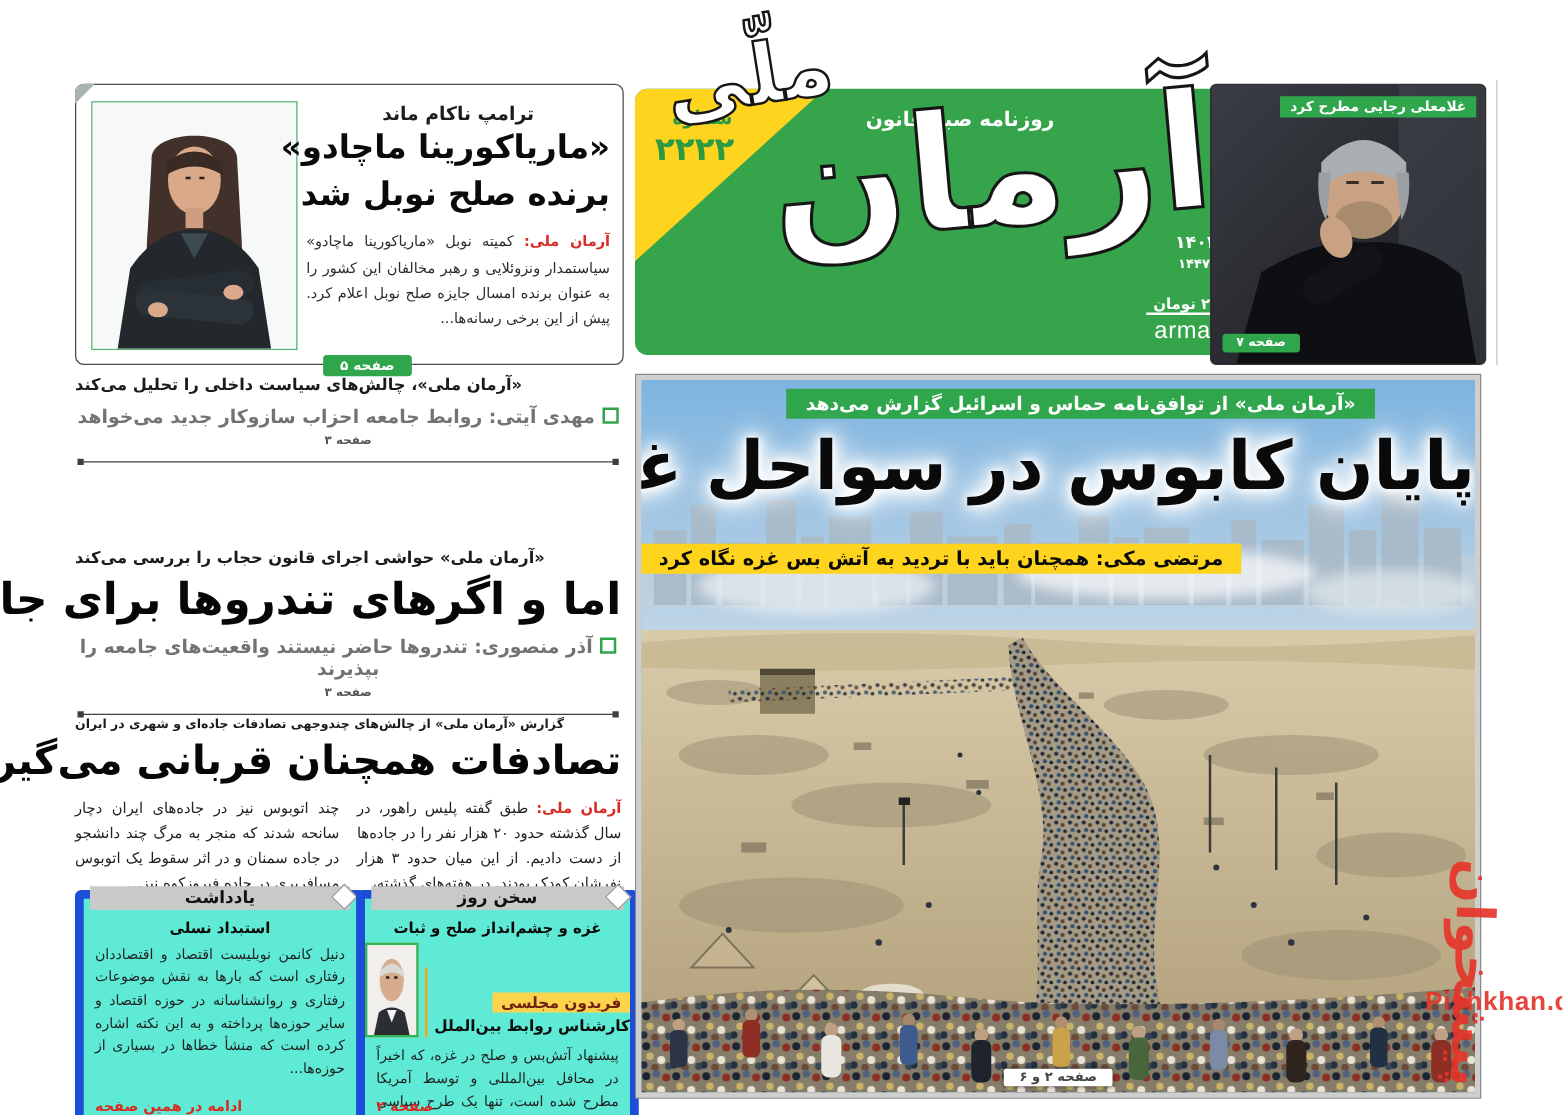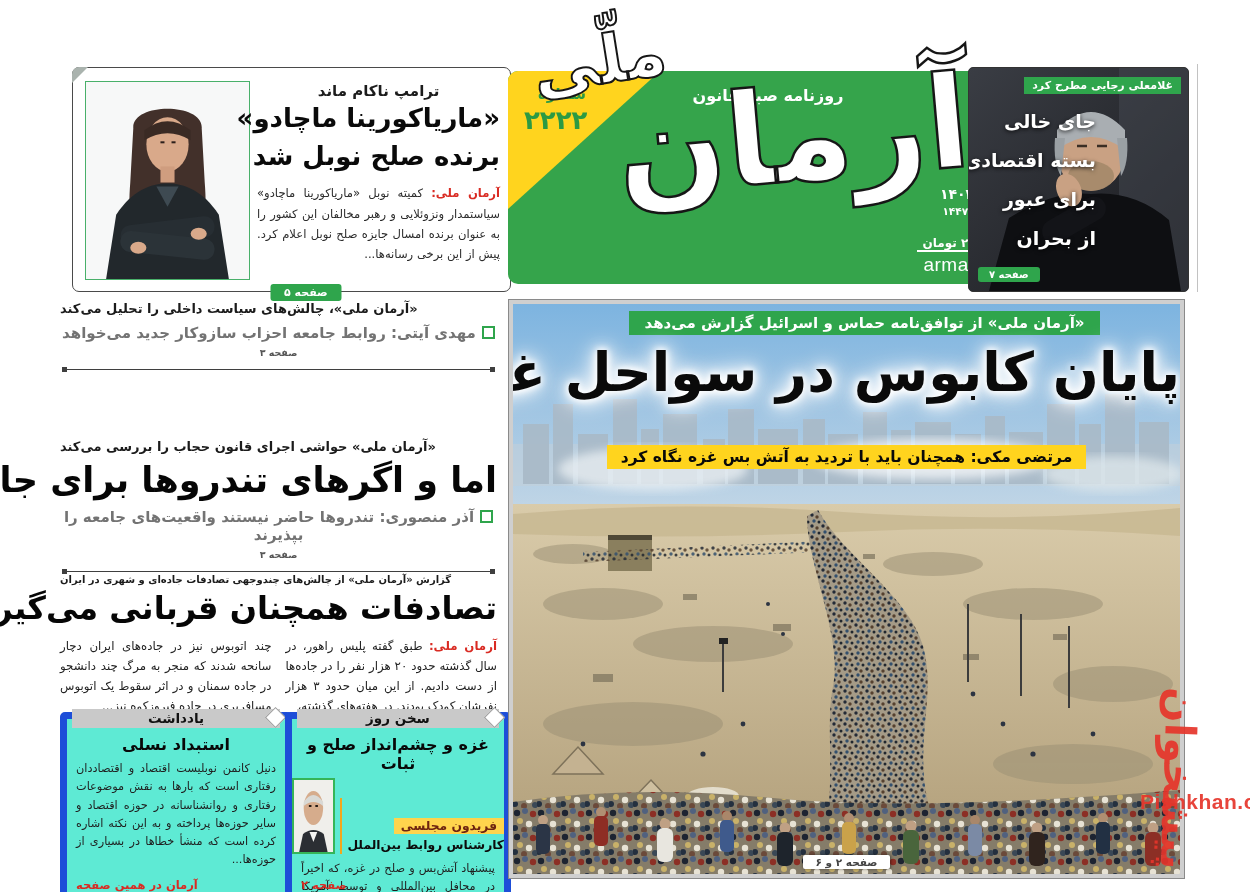--- a/index.html
+++ b/index.html
@@ -3,21 +3,21 @@
 <meta charset="utf-8">
 <style>
   html,body{margin:0;padding:0;background:#ffffff;}
   #page{position:relative;width:1250px;height:892px;background:#fff;overflow:hidden;
         font-family:"DejaVu Sans",sans-serif;}
   .latin{font-family:"Liberation Sans","DejaVu Sans",sans-serif;}
   .abs{position:absolute;}
   .rtl{direction:rtl;}
 
   
-  #nobel-box{left:72px;top:67px;width:437px;height:223px;border:1px solid #4a4a4a;border-radius:7px;background:#fff;}
+  #nobel-box{left:60px;top:67px;width:437px;height:223px;border:1px solid #4a4a4a;border-radius:7px;background:#fff;}
   #nobel-fold{left:-1px;top:-1px;width:0;height:0;border-top:16px solid #aab3ae;border-right:16px solid transparent;border-top-left-radius:7px;}
   #woman-photo{left:12px;top:13px;width:163px;height:197px;border:1px solid #49b06a;background:#f6f7f7;}
   #woman-photo svg{display:block;width:100%;height:100%;}
   #nobel-text{left:184px;top:14px;right:10px;bottom:10px;direction:rtl;}
   .nobel-kicker{font-size:15px;font-weight:bold;color:#1c1c1c;text-align:center;}
   .nobel-h{font-size:26px;font-weight:bold;color:#0a0a0a;text-align:center;white-space:nowrap;letter-spacing:-1px;line-height:1.45;}
   .nobel-lead{margin-top:8px;font-size:11.6px;line-height:1.75;color:#2c2c2c;text-align:justify;}
   .lead-label{color:#d92b23;font-weight:bold;}
   .page-pill{background:#2fa54c;color:#fff;font-size:11px;font-weight:bold;padding:2px 14px;border-radius:3px;white-space:nowrap;}
   #nobel-pill{left:50%;bottom:-10px;transform:translateX(-30%);}
@@ -67,39 +67,39 @@
   .cols{display:flex;gap:14px;margin-top:9px;}
   .col{width:50%;font-size:11.8px;line-height:1.7;color:#222;text-align:justify;}
 
   
   .note{position:absolute;top:712px;height:177px;border:7px solid #1d4ed8;border-radius:5px;background:#5eead4;direction:rtl;}
   #note-left{left:60px;width:218px;}
   #note-right{left:285px;width:212px;}
   .note-bar{position:absolute;top:-10px;left:5px;right:5px;height:19px;background:#c9c9c9;
             text-align:center;font-size:13.5px;font-weight:bold;color:#111;line-height:19px;}
   .diamond{position:absolute;right:-3px;top:1px;width:13px;height:13px;background:#fff;border:1px solid #9a9a9a;transform:rotate(45deg);}
-  .note-title{margin-top:16px;text-align:center;font-size:16px;font-weight:bold;color:#080808;}
+  .note-title{margin-top:16px;text-align:center;font-size:12px;font-weight:bold;color:#080808;}
   .author-row{display:flex;direction:rtl;justify-content:center;align-items:flex-end;gap:5px;margin-top:5px;}
   .aphoto{width:60px;height:72px;border:2px solid #35b558;background:#eee;}
   .aphoto svg{display:block;width:100%;height:100%;}
   .obar{width:4px;height:56px;background:#f3a61c;}
   .ainfo{display:flex;flex-direction:column;align-items:flex-start;gap:4px;padding-bottom:2px;}
   .aname{background:#ffd44d;color:#6e2410;font-size:12.3px;font-weight:bold;padding:1px 7px;white-space:nowrap;}
   .arole{font-size:12.3px;font-weight:bold;color:#0c0c0c;white-space:nowrap;}
   .note-body{margin:6px 9px 0;font-size:11.3px;line-height:1.62;color:#1f1f1f;text-align:justify;}
   .note-foot{position:absolute;left:9px;bottom:4px;color:#d92b23;font-size:11.5px;font-weight:bold;}
 
   
   #main-photo{left:509px;top:300px;width:675px;height:578px;border:4px solid #cfcfcf;box-shadow:0 0 0 1px #8a8a8a;box-sizing:border-box;overflow:hidden;background:#9fc3e2;}
   #main-photo > svg{position:absolute;left:0;top:0;width:667px;height:570px;}
   #main-kicker-wrap{top:7px;left:0;right:0;text-align:center;padding-left:36px;}
   #main-kicker{display:inline-block;background:#2fa54c;color:#fff;font-size:15px;font-weight:bold;padding:3px 16px;direction:rtl;}
   #main-headline{top:37px;left:0;right:0;text-align:center;direction:rtl;font-size:54px;font-weight:bold;color:#0a0a0a;letter-spacing:-2px;white-space:nowrap;
       text-shadow:0 0 6px #fff,0 0 10px #fff,0 0 16px #fff,0 0 22px #fff,0 0 28px #fff;}
-  #main-sub-wrap{top:141px;left:0;right:0;text-align:center;}
+  #main-sub-wrap{top:131px;left:0;right:0;}
   #main-sub{display:inline-block;background:#ffd41e;color:#090909;font-size:15.5px;font-weight:bold;padding:3px 14px;direction:rtl;}
   #main-pill{bottom:5px;left:50%;transform:translateX(-50%);background:#fff;color:#444;font-size:10.5px;font-weight:bold;
              padding:1px 13px;border-radius:2px;box-shadow:0 0 3px rgba(0,0,0,.45);direction:rtl;}
 
   
   #wm-fa{left:1206px;top:688px;transform-origin:0 0;transform:rotate(92deg);font-size:42px;font-weight:bold;color:#e6352b;opacity:.92;z-index:9;}
   #wm-en{left:1140px;top:790px;font-size:21px;font-weight:bold;color:#e6352b;opacity:.92;z-index:9;letter-spacing:.5px;}
   #edge-line{left:1197px;top:64px;width:1px;height:228px;background:#c2c2c2;}
 </style>
 </head>
@@ -169,26 +169,20 @@
       <path d="M86,70 Q84,95 92,108 L96,70 Z" fill="#9aa0a4"></path>
       <path d="M158,70 Q160,95 152,108 L148,70 Z" fill="#9aa0a4"></path>
       <ellipse cx="122" cy="108" rx="23" ry="15" fill="#97805f" opacity="0.65"></ellipse>
       <line x1="108" y1="78" x2="118" y2="78" stroke="#3a2e24" stroke-width="2.5"></line>
       <line x1="128" y1="78" x2="138" y2="78" stroke="#3a2e24" stroke-width="2.5"></line>
       <path d="M20,223 L40,150 Q85,122 122,126 Q165,122 200,152 L212,223 Z" fill="#0e0f12"></path>
       <rect x="70" y="140" width="70" height="24" rx="12" fill="#131418" transform="rotate(-30 105 152)"></rect>
       <ellipse cx="100" cy="122" rx="12" ry="17" fill="#c9a183" transform="rotate(-24 100 122)"></ellipse>
     </svg>
     <div id="econ-kicker" class="abs">غلامعلی رجایی مطرح کرد</div>
-    <div id="econ-lines" class="abs">
-      <div>جای خالی</div>
-      <div>بسته اقتصادی</div>
-      <div>برای عبور</div>
-      <div>از بحران</div>
-    </div>
     <div id="econ-pill" class="abs page-pill">صفحه ۷</div>
   </div>
   <div id="edge-line" class="abs"></div>
 
   <div id="story1" class="story">
     <div class="kicker">«آرمان ملی»، چالش‌های سیاست داخلی را تحلیل می‌کند</div>
     <div class="subrow"><span class="gbullet"></span><span>مهدی آیتی: روابط جامعه احزاب سازوکار جدید می‌خواهد</span></div>
     <div class="ptag">صفحه ۳</div>
     <div class="hdiv"></div>
   </div>
@@ -208,21 +202,21 @@
       <div class="col"><span class="lead-label">آرمان ملی:</span> <span>طبق گفته پلیس راهور، در سال گذشته حدود ۲۰ هزار نفر را در جاده‌ها از دست دادیم. از این میان حدود ۳ هزار نفرشان کودک بودند. در هفته‌های گذشته،</span></div>
       <div class="col">چند اتوبوس نیز در جاده‌های ایران دچار سانحه شدند که منجر به مرگ چند دانشجو در جاده سمنان و در اثر سقوط یک اتوبوس مسافربری در جاده فیروزکوه نیز...</div>
     </div>
     <div class="ptag">صفحه ۹</div>
   </div>
 
   <div id="note-left" class="note">
     <div class="note-bar"><span>یادداشت</span><span class="diamond"></span></div>
     <div class="note-title">استبداد نسلی</div>
     <div class="note-body">دنیل کانمن نوبلیست اقتصاد و اقتصاددان رفتاری است که بارها به نقش موضوعات رفتاری و روانشناسانه در حوزه اقتصاد و سایر حوزه‌ها پرداخته و به این نکته اشاره کرده است که منشأ خطاها در بسیاری از حوزه‌ها...</div>
-    <div class="note-foot">آرمان در همین صفحه</div>
+    <div class="note-foot">ادامه در همین صفحه</div>
   </div>
 
   <div id="note-right" class="note">
     <div class="note-bar"><span>سخن روز</span><span class="diamond"></span></div>
     <div class="note-title">غزه و چشم‌انداز صلح و ثبات</div>
     <div class="author-row">
       <div class="ainfo">
         <span class="aname">فریدون مجلسی</span>
         <span class="arole">کارشناس روابط بین‌الملل</span>
       </div>

